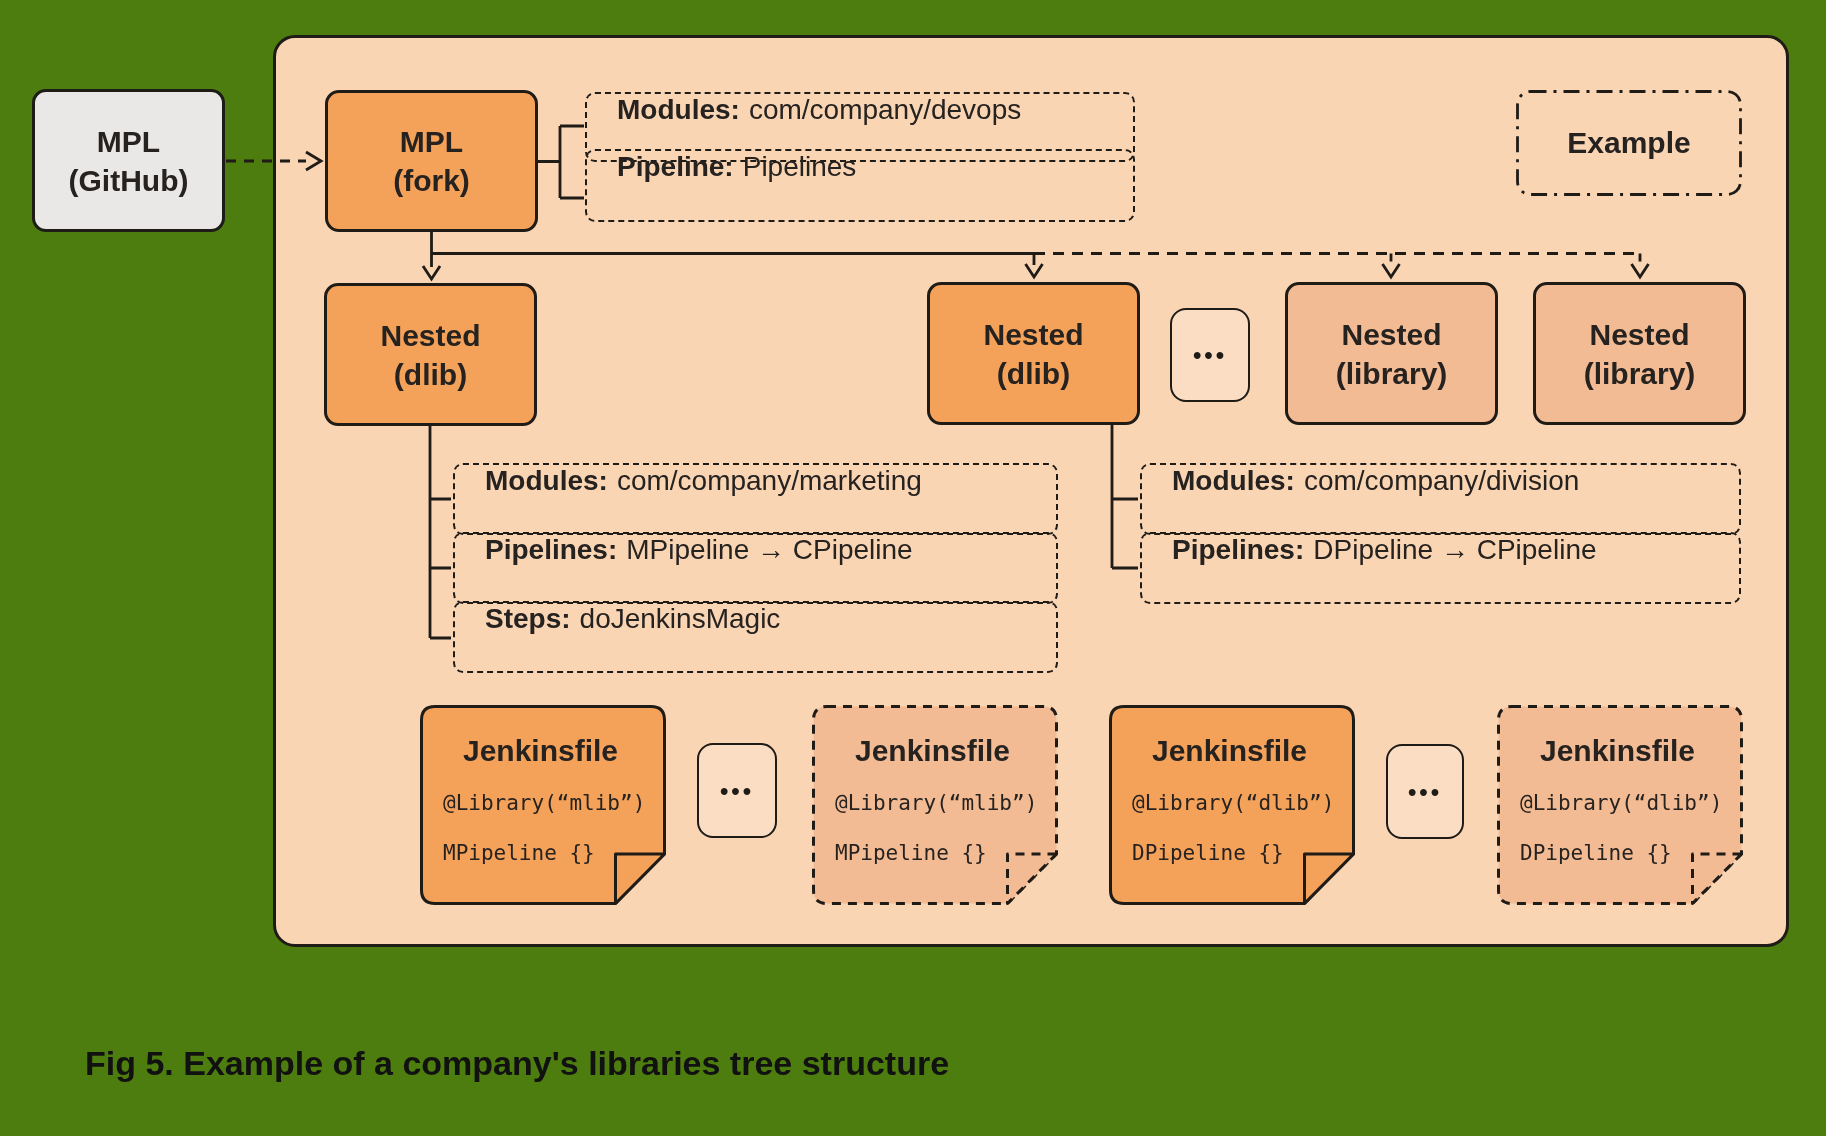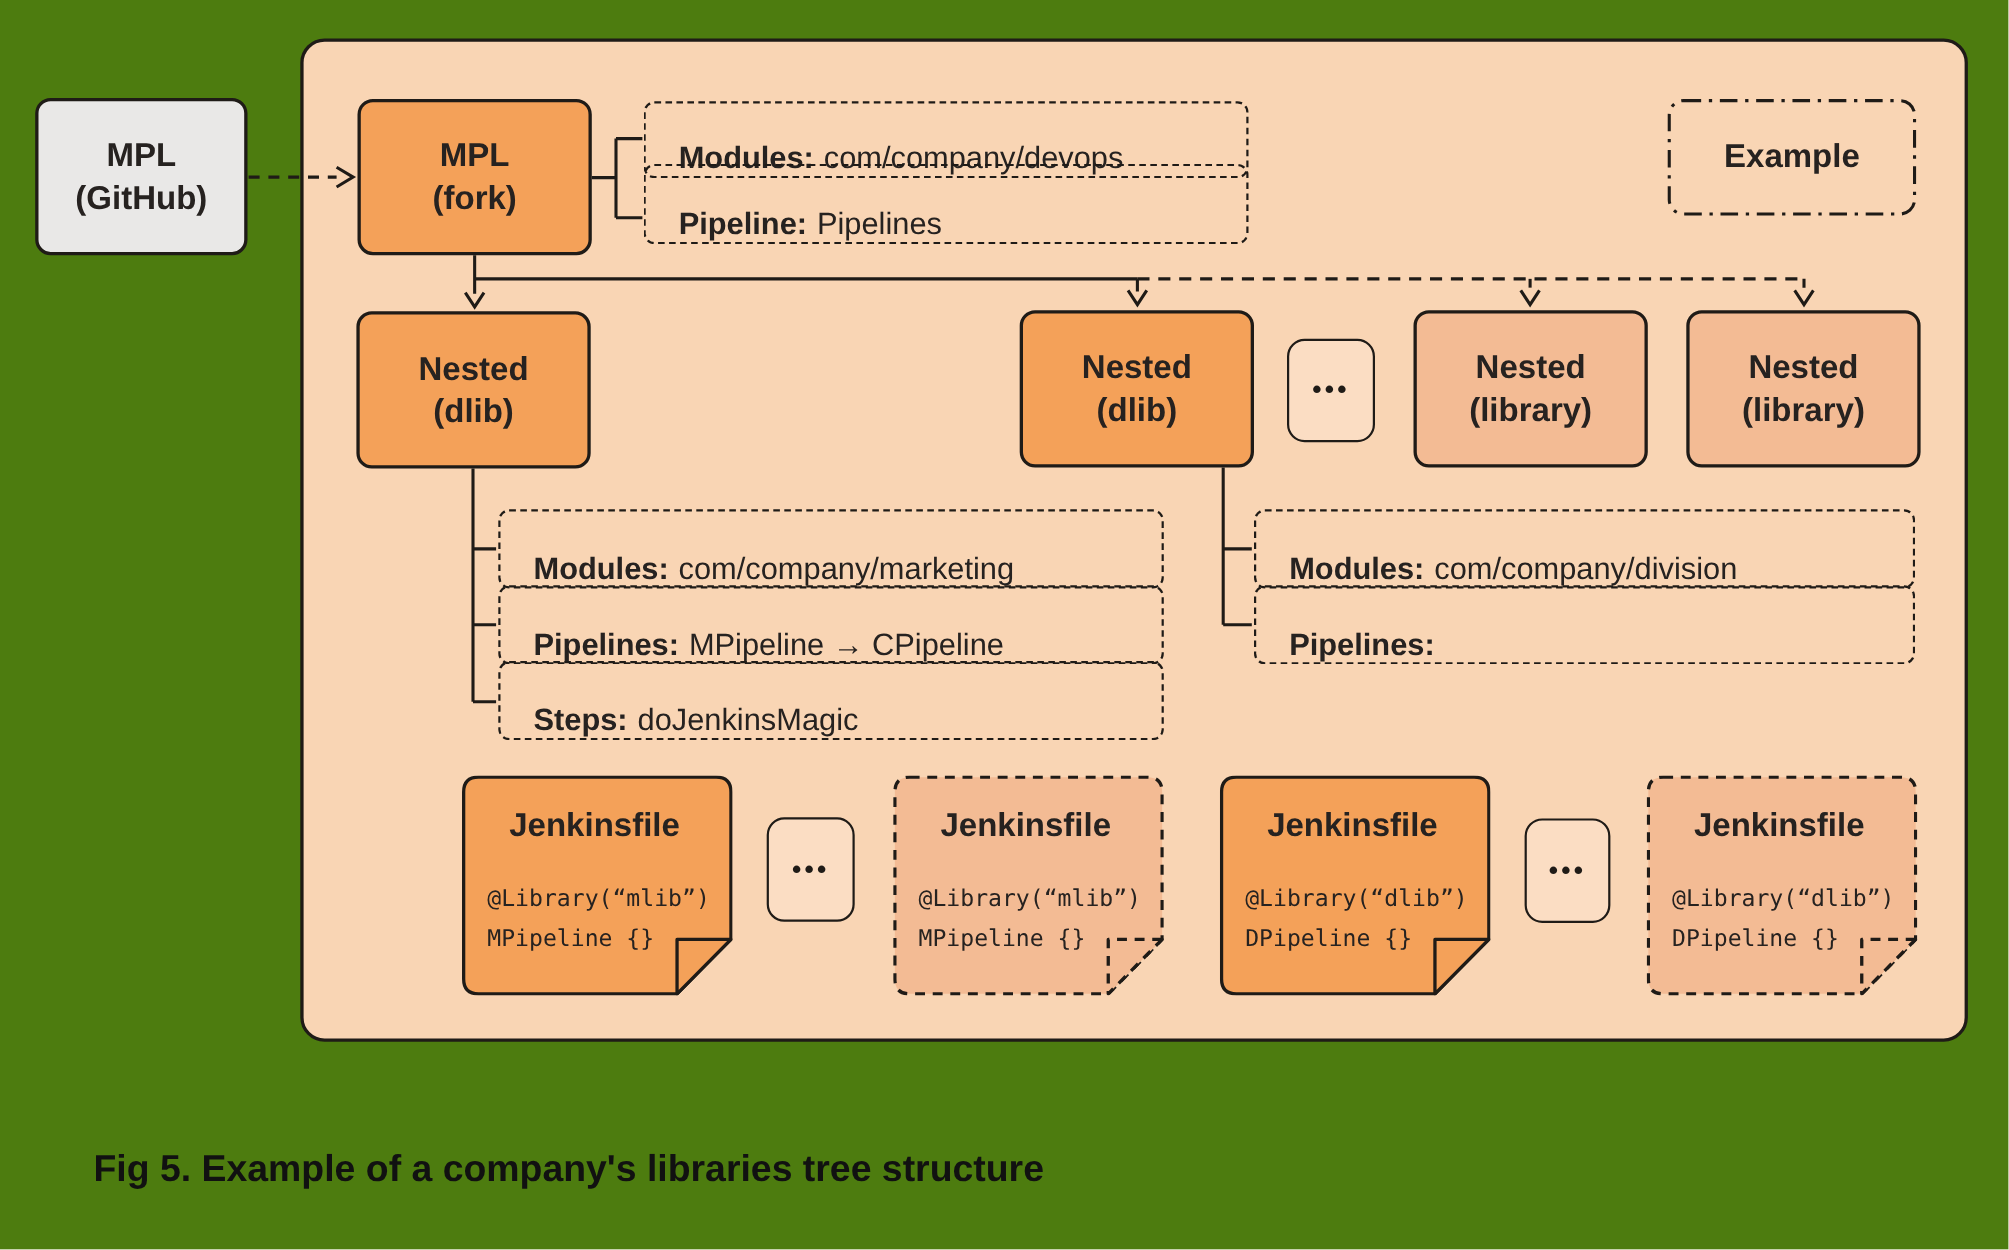--- a/index.html
+++ b/index.html
@@ -9,40 +9,40 @@
   .container-box{position:absolute;left:273px;top:35px;width:1516px;height:912px;
         background:#F9D5B4;border:3px solid #1F1B17;border-radius:22px;box-sizing:border-box;}
   
   .node{position:absolute;display:flex;flex-direction:column;align-items:center;justify-content:center;
         text-align:center;font-weight:bold;font-size:30px;line-height:39px;
         border:3px solid #1F1B17;border-radius:14px;box-sizing:border-box;}
   .orange{background:#F4A159;}
   .salmon{background:#F3BB94;}
   .gray{background:#E9E8E7;}
   
-  .detail-row{position:absolute;display:flex;align-items:flex-end;
+  .detail-row{position:absolute;display:flex;align-items:flex-start;
         border:2.5px dashed #1F1B17;border-radius:10px;padding-left:30px;
         font-size:28px;height:72px;box-sizing:border-box;white-space:nowrap;}
   .detail-row .lbl{font-weight:bold;}
   .detail-row .val{margin-left:9px;}
   
   .dots-box{position:absolute;border:2.5px solid #1F1B17;border-radius:16px;background:#FBDDC3;
         display:flex;align-items:center;justify-content:center;
         font-weight:bold;font-size:24px;letter-spacing:3px;box-sizing:border-box;color:#1F1B17;}
   
   .company-label{position:absolute;left:1516px;top:90px;width:226px;height:106px;
         display:flex;align-items:center;justify-content:center;font-weight:bold;font-size:30px;}
   
   .jf{position:absolute;width:241px;height:200px;}
   .jf svg{position:absolute;left:0;top:0;}
   .jf--solid .jf-page,.jf--solid .jf-flap{fill:#F4A159;stroke:#1F1B17;stroke-width:3;stroke-linejoin:round;}
   .jf--dashed .jf-page,.jf--dashed .jf-flap{fill:#F3BB94;stroke:#1F1B17;stroke-width:3;stroke-linejoin:round;stroke-dasharray:9 7;}
   .jf-title{position:absolute;left:0;top:29px;width:100%;text-align:center;font-weight:bold;font-size:30px;}
   .jf-code{position:absolute;left:23px;font-family:"DejaVu Sans Mono",monospace;font-size:21px;white-space:pre;}
-  .jf-code1{top:100px;}
+  .jf-code1{top:86px;}
   .jf-code2{top:136px;text-align:right;}
   
   #connectors{position:absolute;left:0;top:0;pointer-events:none;}
   #connectors path,#connectors rect{fill:none;stroke:#1F1B17;stroke-width:2.8;}
   
   .caption{position:absolute;left:85px;top:1044px;font-weight:bold;font-size:34px;color:#111111;
         font-family:"Liberation Sans",sans-serif;white-space:nowrap;}
 </style>
 </head>
 <body>
@@ -142,20 +142,21 @@
     <span class="lbl">Steps:</span>
     <span class="val">doJenkinsMagic</span>
   </div>
 
   <div class="detail-row" style="left:1140px;top:463px;width:601px;">
     <span class="lbl">Modules:</span>
     <span class="val">com/company/division</span>
   </div>
   <div class="detail-row" style="left:1140px;top:532px;width:601px;">
     <span class="lbl">Pipelines:</span>
+    <span class="val">DPipeline → CPipeline</span>
   </div>
 
   <div class="jf jf--solid" style="left:420px;top:705px;">
     <svg width="246" height="200" viewBox="0 0 246 200">
       <path class="jf-page" d="M15,1.5 H231 Q244.5,1.5 244.5,15 V149 L195.5,198.5 H15 Q1.5,198.5 1.5,185 V15 Q1.5,1.5 15,1.5 Z"></path>
       <path class="jf-flap" d="M244.5,149 L195.5,149 L195.5,198.5 Z"></path>
     </svg>
     <div class="jf-title">Jenkinsfile</div>
     <div class="jf-code jf-code1">@Library(“mlib”)</div>
     <div class="jf-code jf-code2">MPipeline {}</div>

